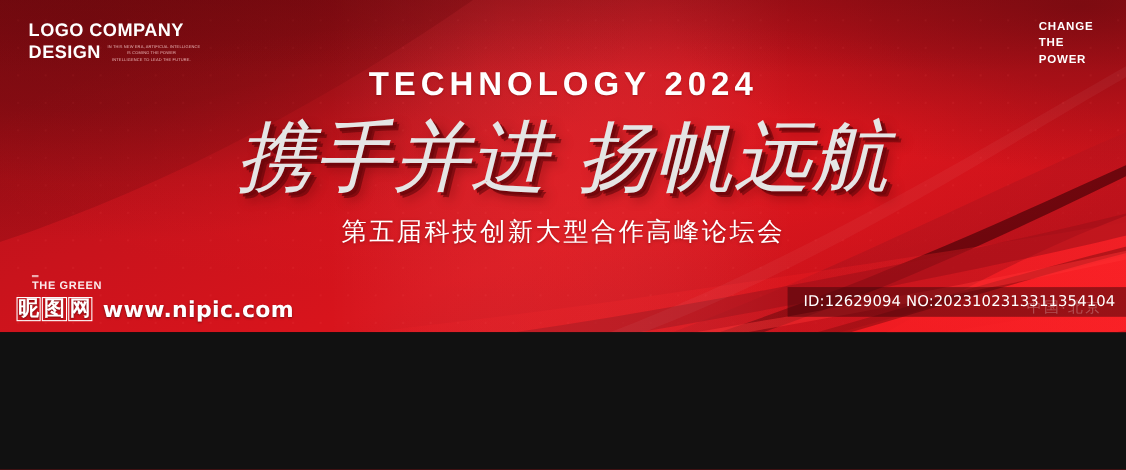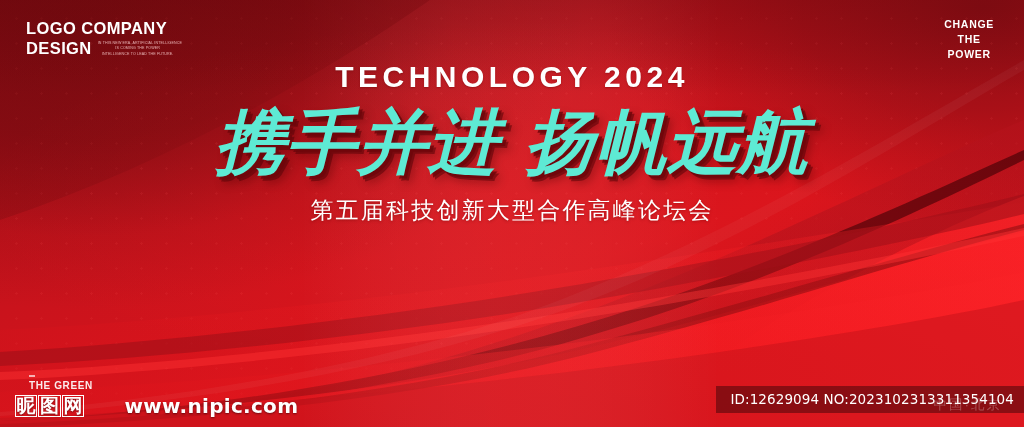--- a/index.html
+++ b/index.html
@@ -1,20 +1,20 @@
 <!DOCTYPE html>
 <html><head>
 <meta charset="utf-8">
 <title>Technology 2024 Banner</title>
 <style>
   html,body{margin:0;padding:0;background:#111;}
   *{box-sizing:border-box;}
   #banner{
     position:relative;
-    width:1024px;height:427px;
+    width:1024px;height:302px;
     overflow:hidden;
     font-family:"Liberation Sans","DejaVu Sans",sans-serif;
     background:#b3121a;
   }
 
   
   .bg-base{
     position:absolute;inset:0;
     background:
       radial-gradient(ellipse 70% 95% at 8% 6%, #7d0c12 0%, rgba(125,12,18,0.75) 28%, rgba(150,14,20,0.25) 52%, rgba(170,16,22,0) 70%),
@@ -61,41 +61,41 @@
     font-size:3.6px;line-height:1.5;
     letter-spacing:0.15px;
     white-space:nowrap;
     text-transform:uppercase;
     max-width:80px;
   }
   .logo-tagline div{white-space:nowrap;}
 
   .corner-slogan{
     position:absolute;right:30px;top:17px;
-    text-align:center;z-index:6;
+    text-align:left;z-index:6;
     color:#ffffff;font-weight:bold;
     font-size:10.5px;line-height:1.45;
     letter-spacing:0.7px;
   }
 
   .headline-wrap{
     position:absolute;left:0;right:0;top:62px;
     text-align:center;z-index:6;
   }
   .eyebrow{
     color:#ffffff;font-weight:bold;
     font-size:30px;letter-spacing:4.5px;
     line-height:1;
     margin:0 0 14px 0;
     text-shadow:0 1px 2px rgba(90,0,4,0.35);
   }
   .main-title{
     font-family:"DejaVu Sans","Liberation Sans",sans-serif;
-    color:#5eead4;
-    font-weight:bold;
+    color:#e5e5e5;
+    font-weight:normal;
     font-style:italic;
     font-size:70px;
     line-height:1.04;
     letter-spacing:1px;
     margin:0;
     white-space:nowrap;
     text-shadow:
        3px 3px 0 rgba(110,6,10,0.85),
        5px 5px 0 rgba(88,4,8,0.55),
        7px 7px 10px rgba(70,2,6,0.40);
@@ -139,21 +139,20 @@
   .wm-logo .boxed{
     border:1.8px solid #ffffff;
     padding:0 1px;margin:0 0.5px;
     line-height:1.05;
   }
   .wm-url{
     color:#ffffff;font-weight:bold;
     font-size:20px;letter-spacing:0.3px;
     text-shadow:0 1px 2px rgba(0,0,0,0.45);
     font-family:"DejaVu Sans","Liberation Sans",sans-serif;
-    margin-left:31px;
   }
 
   
   .id-bar{
     position:absolute;right:0;bottom:14px;
     min-width:278px;
     background:rgba(58,4,8,0.50);
     padding:5px 10px 6px 14px;
     z-index:9;
     display:flex;align-items:center;

